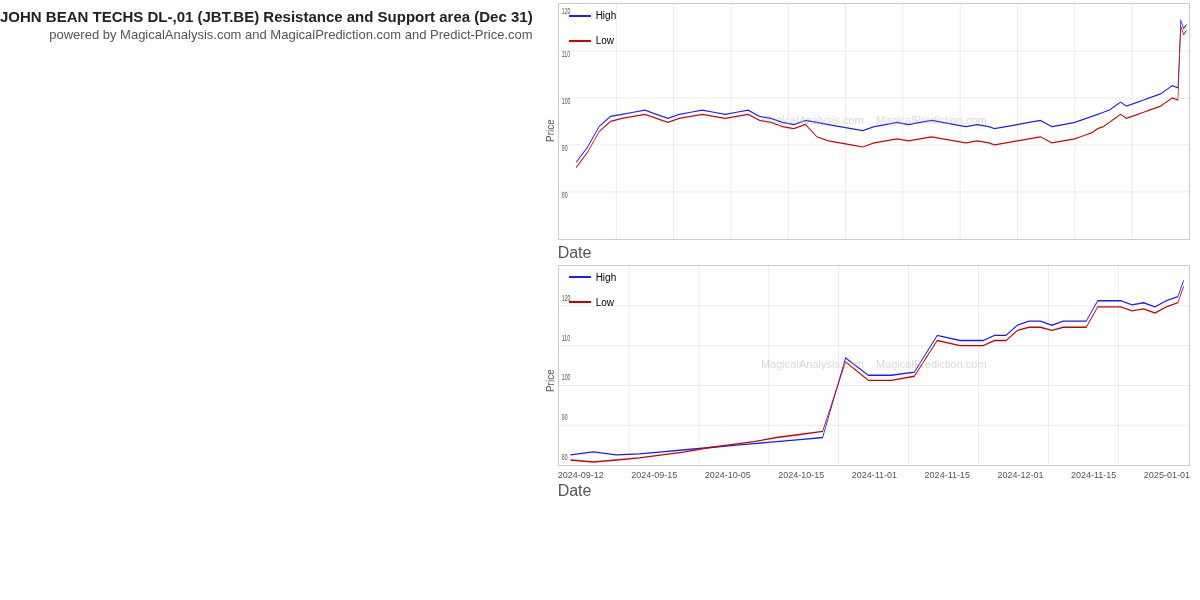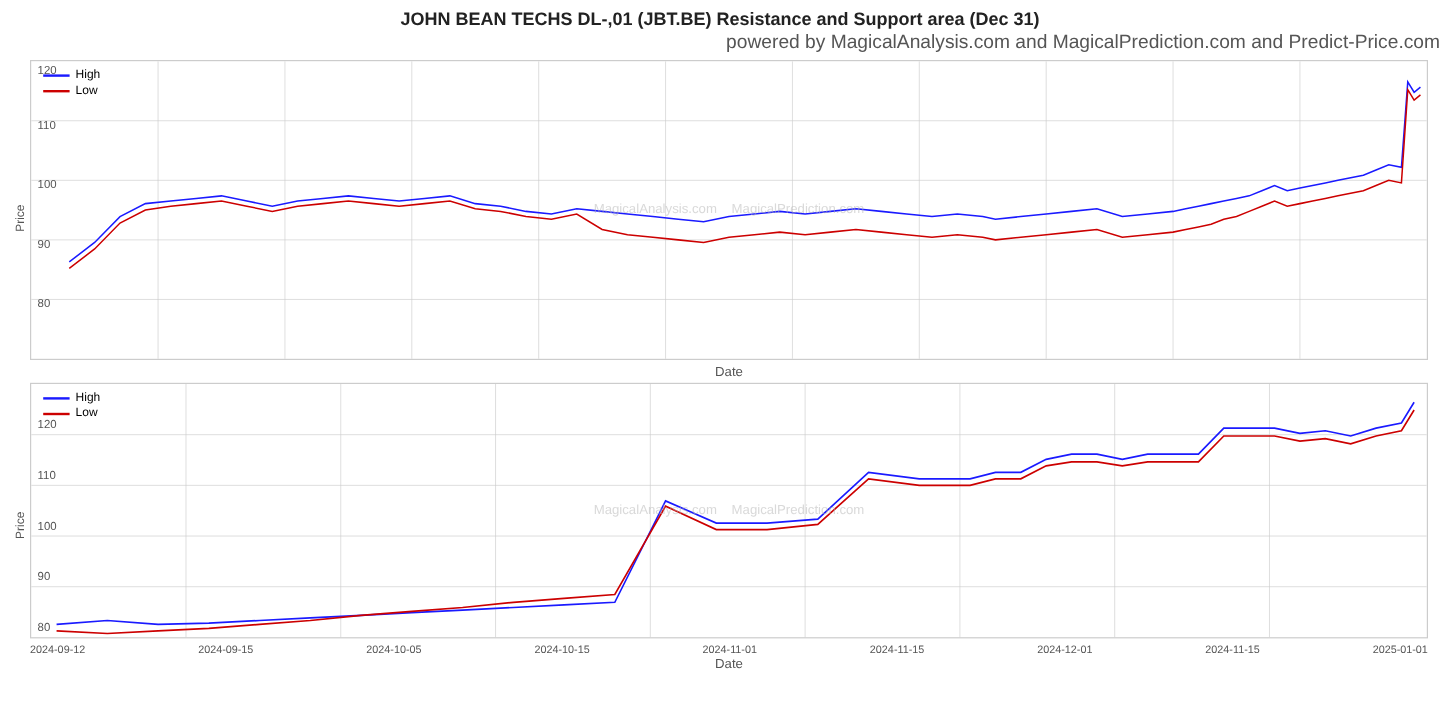--- a/index.html
+++ b/index.html
@@ -7,33 +7,33 @@
       width: 1200px;
       height: 600px;
       background: #fff;
       font-family: Arial, sans-serif;
       overflow: hidden;
     }
     .page-container {
       width: 1200px;
       height: 500px;
       display: flex;
-      flex-direction: column;
+      flex-direction: row;
     }
     .header {
       text-align: center;
       padding: 8px 0 2px 0;
     }
     .main-title {
       font-size: 15px;
       font-weight: bold;
       color: #222;
     }
     .subtitle {
-      font-size: 16px;
+      font-size: 13px;
       color: #555;
       margin-top: 2px;
       text-align: right;
     }
     .chart-section {
       flex: 1;
       display: flex;
       flex-direction: column;
       padding: 0 10px;
     }
@@ -60,21 +60,21 @@
       text-align: left;
       line-height: 1.8;
     }
     .legend {
       position: absolute;
       top: 6px;
       left: 10px;
       font-size: 10px;
       display: flex;
       flex-direction: column;
-      gap: 2px;
+      gap: 14px;
     }
     .legend-item {
       display: flex;
       align-items: center;
       gap: 5px;
     }
     .legend-line {
       width: 22px;
       height: 2px;
     }
@@ -100,22 +100,22 @@
       flex-direction: column;
     }
     .x-axis-labels {
       display: flex;
       justify-content: space-between;
       font-size: 9px;
       color: #555;
       padding: 1px 0;
     }
     .x-axis-title {
-      text-align: center;
-      font-size: 11px;
+      text-align: left;
+      font-size: 16px;
       color: #555;
       margin-top: 1px;
     }
   </style>
 </head>
 <body>
 
 <div class="page-container">
   <div class="header">
     <div class="main-title">JOHN BEAN TECHS  DL-,01 (JBT.BE) Resistance and Support area (Dec 31)</div>

